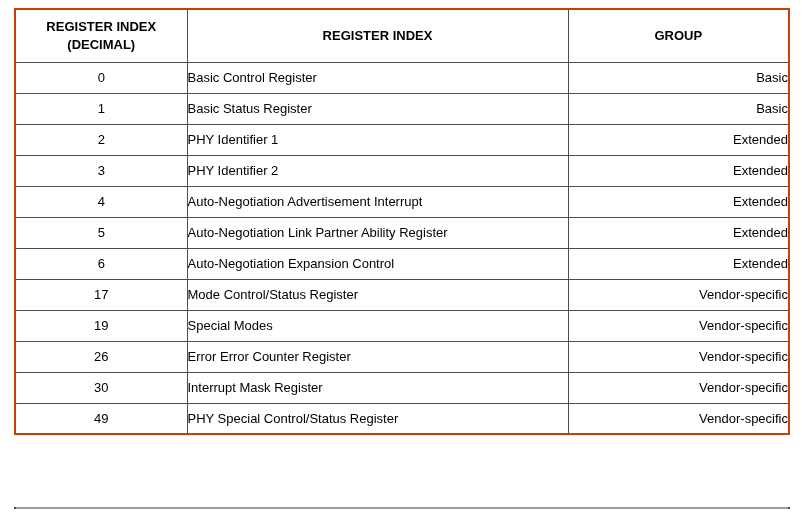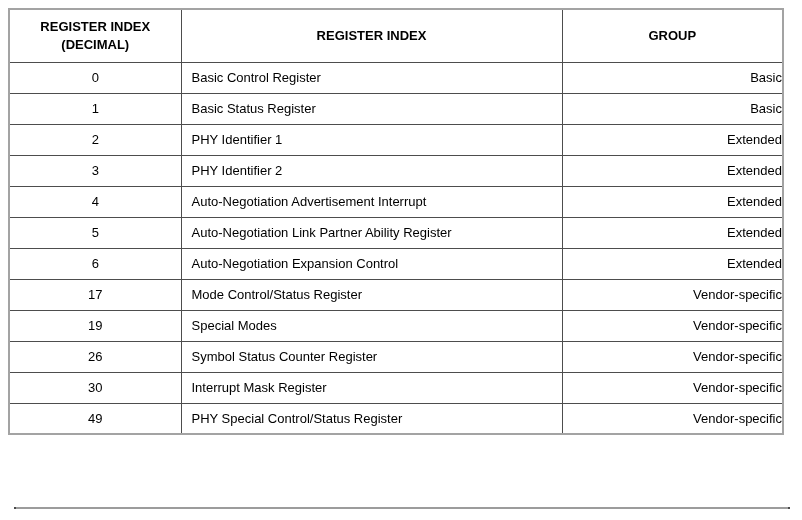--- a/index.html
+++ b/index.html
@@ -10,47 +10,47 @@
     color: #000000;
     overflow: hidden;
   }
   .page {
     position: relative;
     width: 802px; height: 520px;
     background: #ffffff;
   }
   table.registers {
     position: absolute;
-    left: 8px; top: 8px;
+    left: 14px; top: 8px;
     width: 774px;
     border-collapse: collapse;
     table-layout: fixed;
     background: #ffffff;
-    border: 2px solid #a3a3a3;
+    border: 2px solid #c2410c;
   }
   table.registers th,
   table.registers td {
     border: 1px solid #4d4d4d;
     font-size: 13px;
     vertical-align: middle;
     overflow: hidden;
   }
   table.registers th {
     height: 53px;
     font-weight: bold;
     text-align: center;
     white-space: pre-line;
     line-height: 1.35;
   }
   table.registers td {
     height: 31px;
     font-weight: normal;
   }
   td.col-index { text-align: center; }
-  td.col-name  { text-align: left; padding-left: 10px; }
+  td.col-name  { text-align: left; }
   td.col-group { text-align: right; }
   .shadow-line {
     position: absolute;
     left: 14px;
     top: 507px;
     width: 776px;
     height: 2px;
     background: #9c9c9c;
     border-left: 2px solid #4a4a4a;
     border-right: 2px solid #4a4a4a;
@@ -116,21 +116,21 @@
           <td class="col-name">Mode Control/Status Register</td>
           <td class="col-group">Vendor-specific</td>
         </tr>
         <tr>
           <td class="col-index">19</td>
           <td class="col-name">Special Modes</td>
           <td class="col-group">Vendor-specific</td>
         </tr>
         <tr>
           <td class="col-index">26</td>
-          <td class="col-name">Symbol Status Counter Register</td>
+          <td class="col-name">Error Error Counter Register</td>
           <td class="col-group">Vendor-specific</td>
         </tr>
         <tr>
           <td class="col-index">30</td>
           <td class="col-name">Interrupt Mask Register</td>
           <td class="col-group">Vendor-specific</td>
         </tr>
         <tr>
           <td class="col-index">49</td>
           <td class="col-name">PHY Special Control/Status Register</td>

